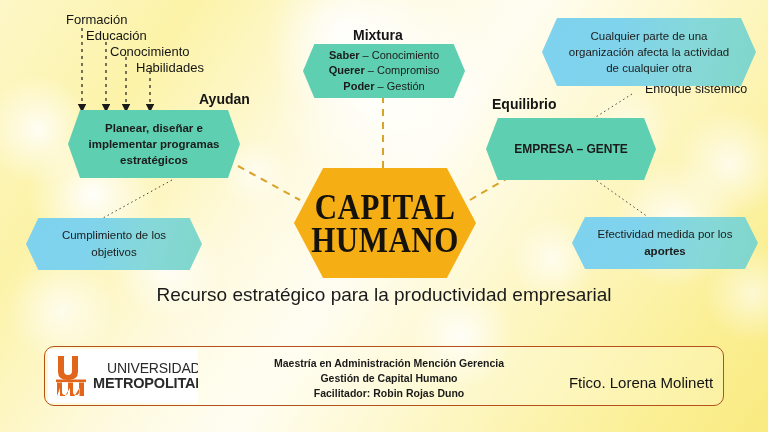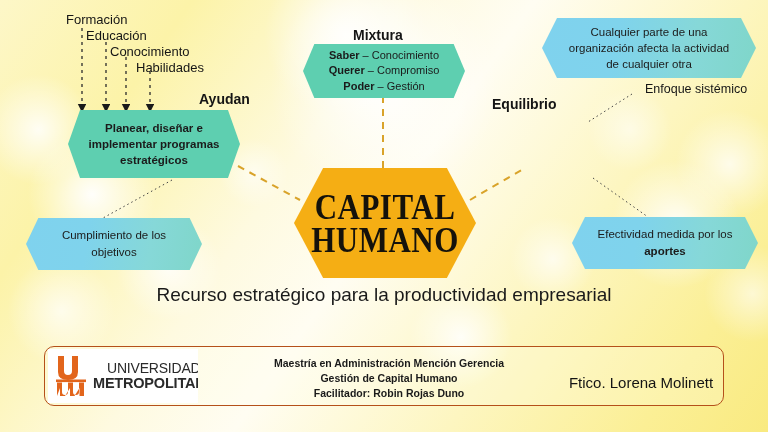--- a/index.html
+++ b/index.html
@@ -204,28 +204,31 @@
       </div>
       <div>
         <span style="font-weight:bold;">Querer</span><span style="font-weight:normal;"> – Compromiso</span>
       </div>
       <div>
         <span style="font-weight:bold;margin-top:32px;">Poder</span><span style="font-weight:normal;"> – Gestión</span>
       </div>
     </div>
   </div>
 
-  <div class="hex hex-blue" id="node-sistemico" style="left:542px; top:18px; width:214px; height:60px; font-size:11.5px; line-height:1.42;">
+  <div class="hex hex-blue" id="node-sistemico" style="left:542px; top:18px; width:214px; height:68px; font-size:11.5px; line-height:1.42;">
     <div>
       <div>Cualquier parte de una</div>
       <div>organización afecta la actividad</div>
       <div>de cualquier otra</div>
     </div>
   </div>
 
+  <div class="hex hex-teal" id="node-empresa-gente" style="left:486px; top:118px; width:170px; height:62px; font-size:12px;">
+    <div>EMPRESA – GENTE</div>
+  </div>
 
   <div class="hex hex-blue" id="node-cumplimiento" style="left:26px; top:218px; width:176px; height:52px; font-size:11.5px; line-height:1.45;">
     <div>
       <div>Cumplimiento de los</div>
       <div style="font-weight:normal;">objetivos</div>
     </div>
   </div>
 
   <div class="hex hex-blue" id="node-efectividad" style="left:572px; top:217px; width:186px; height:52px; font-size:11.5px; line-height:1.45;">
     <div>

